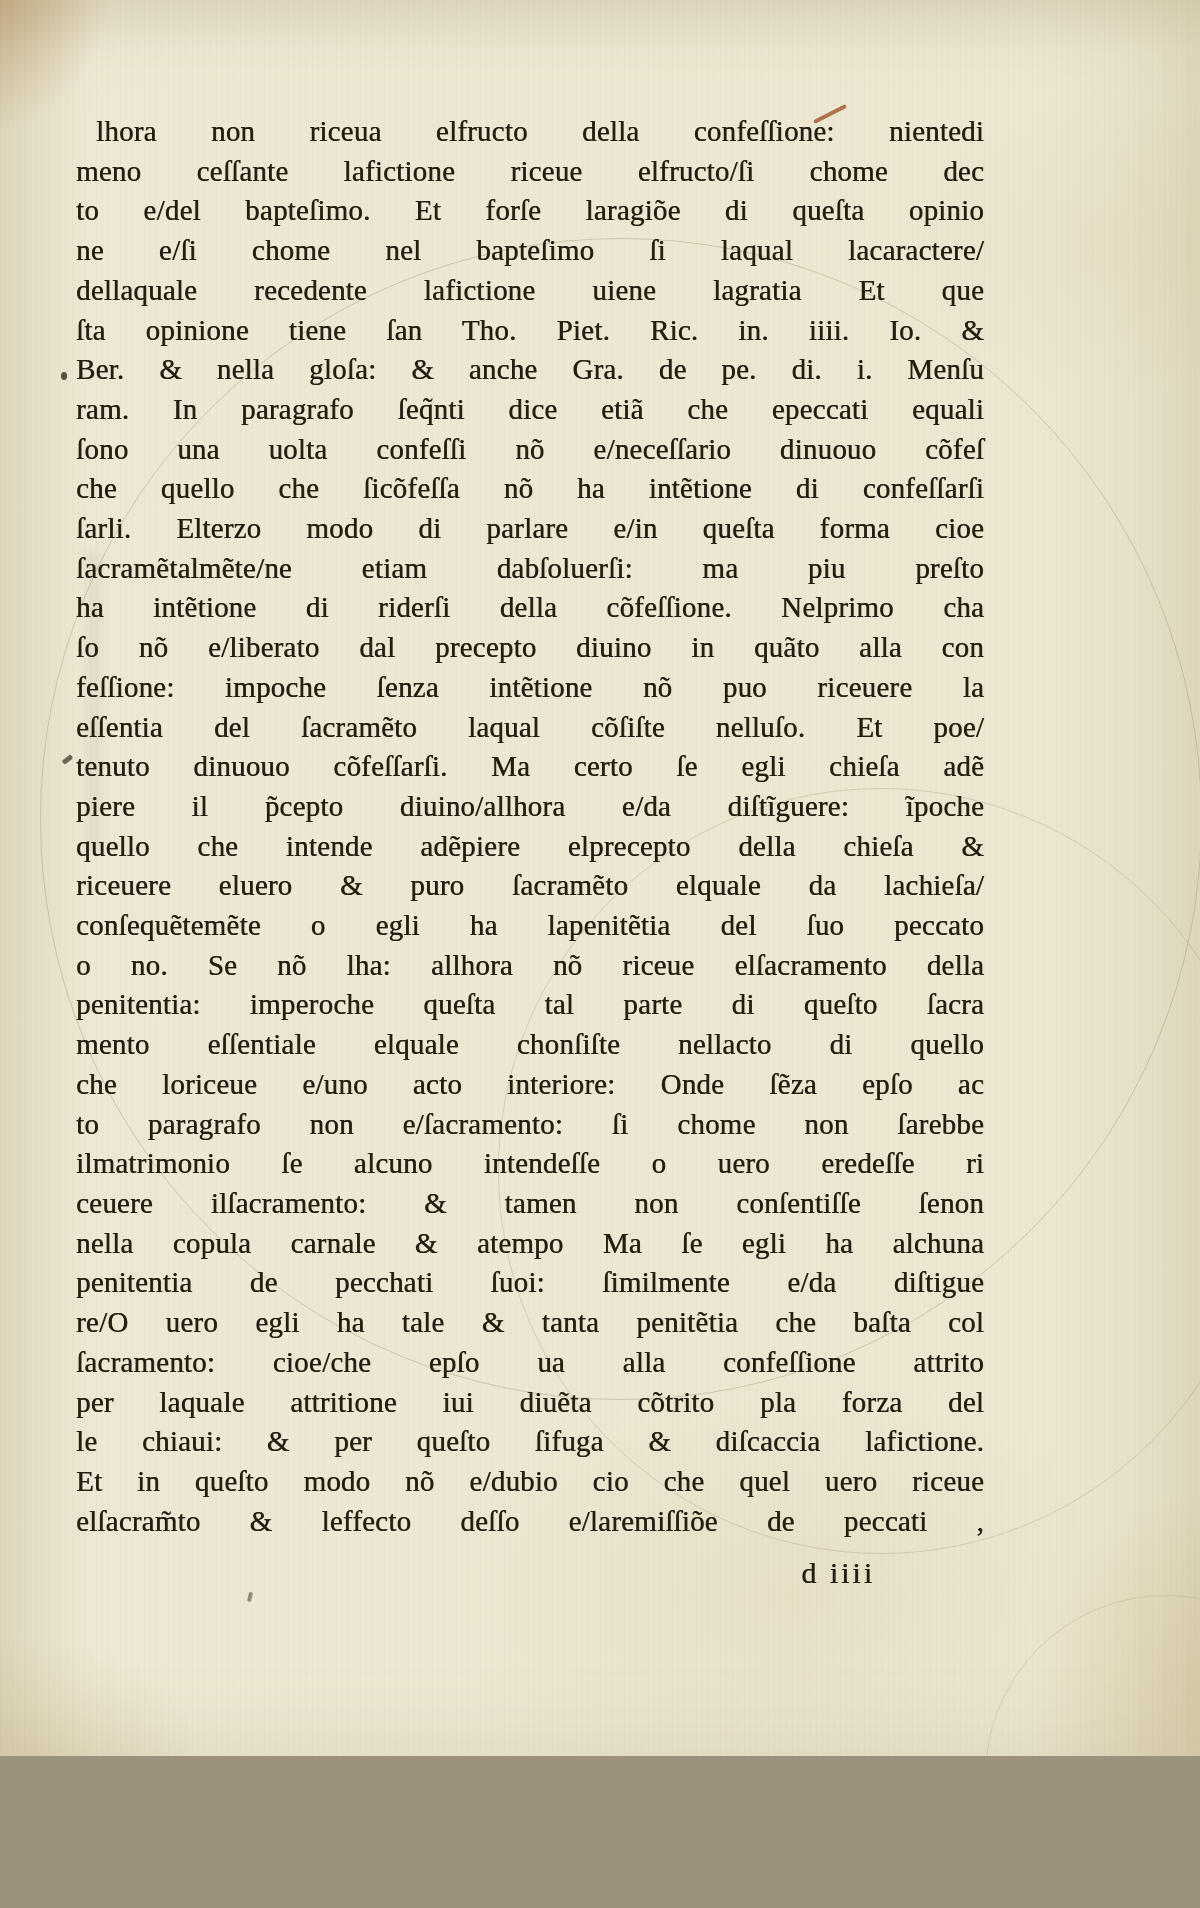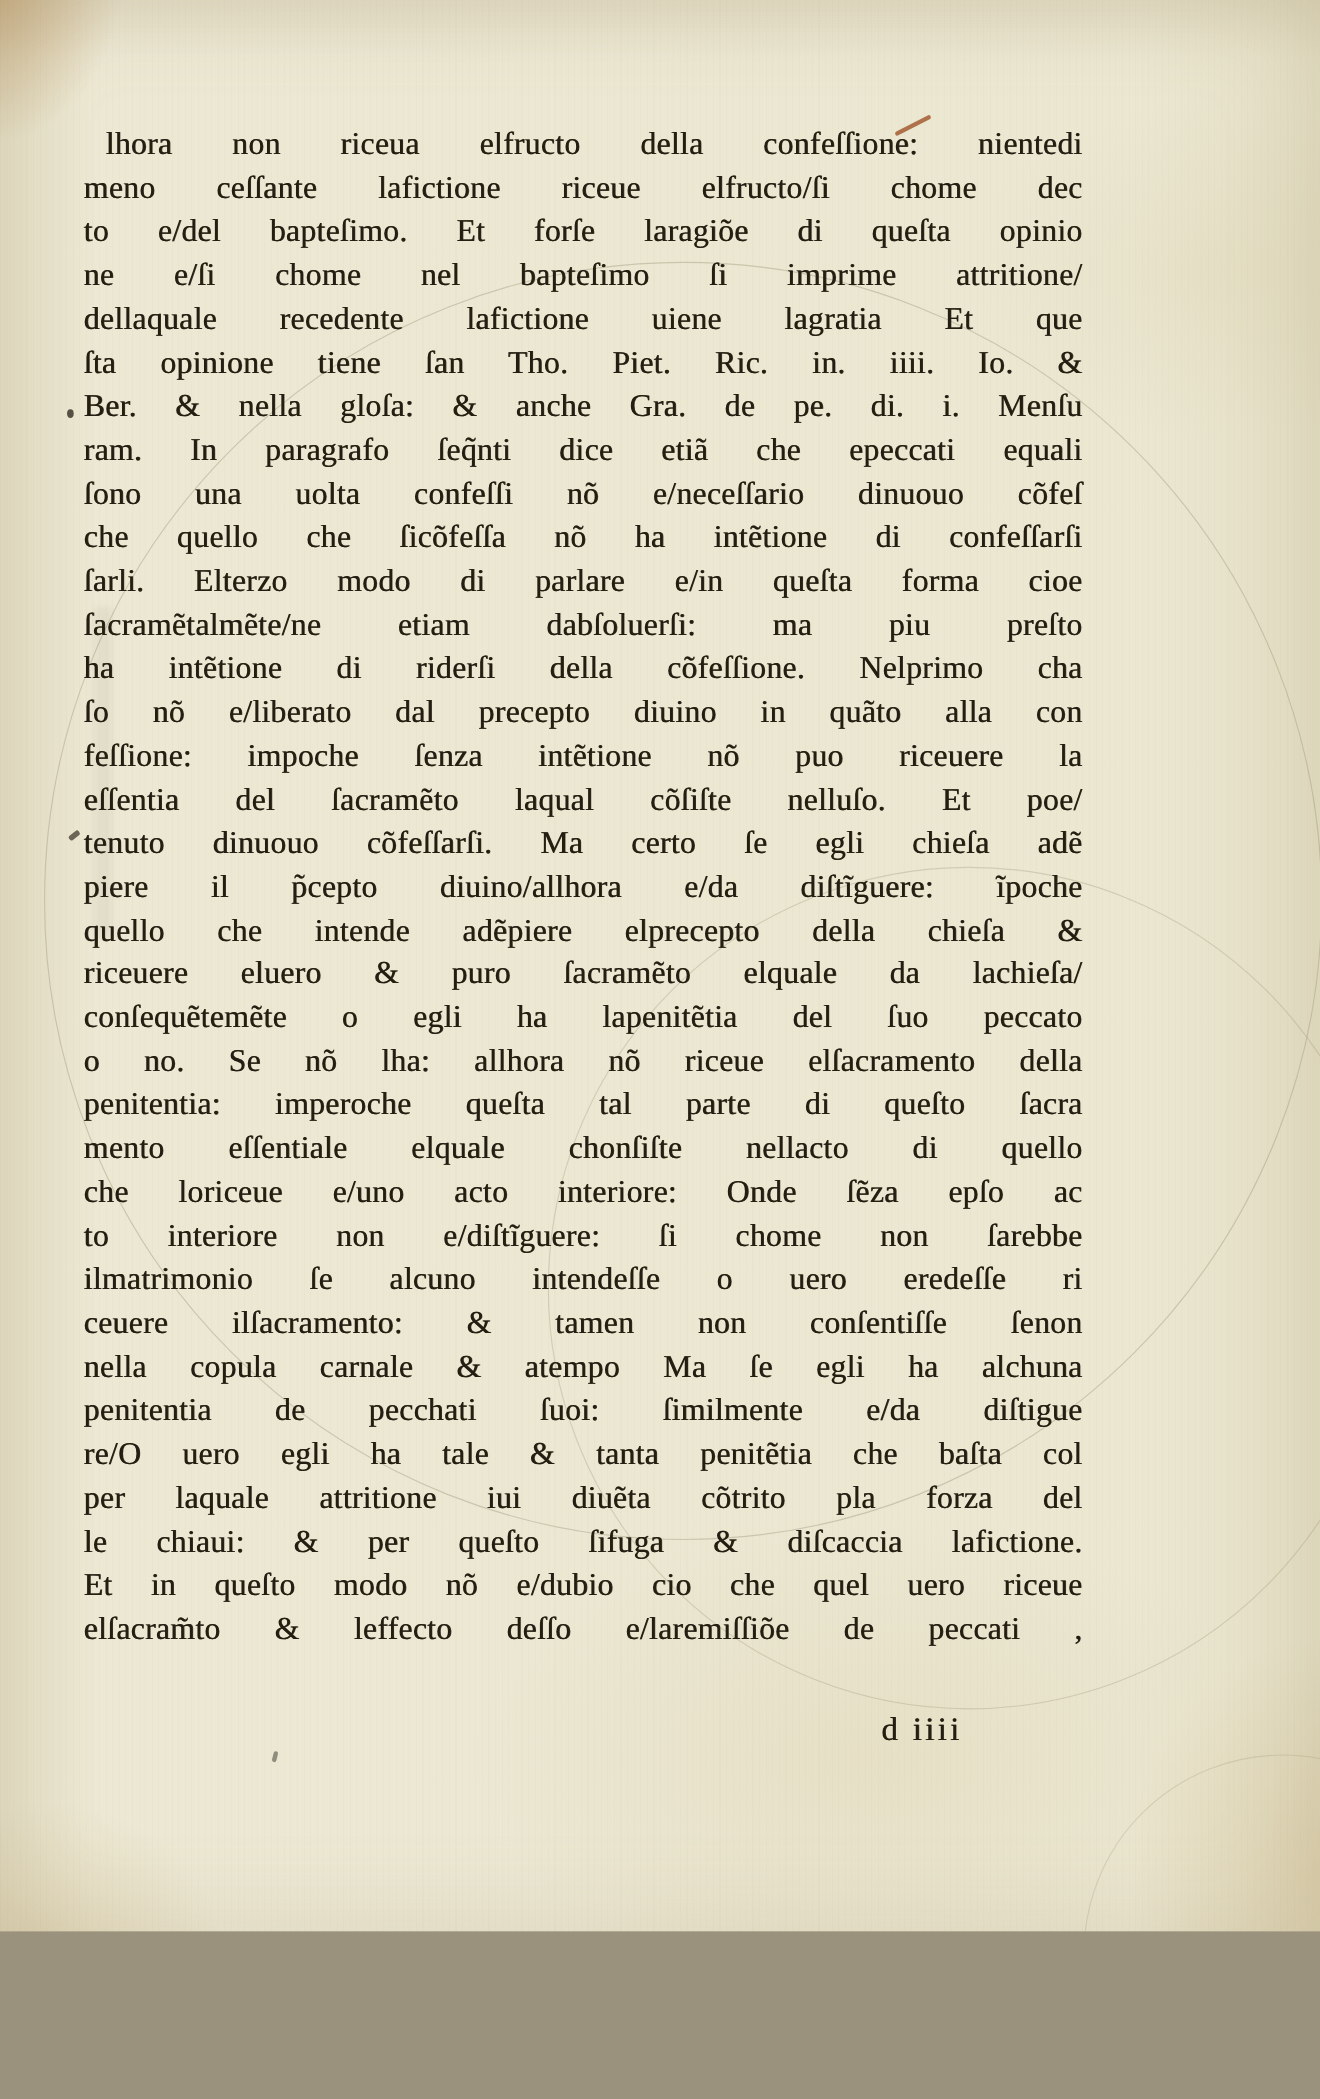--- a/index.html
+++ b/index.html
@@ -73,21 +73,21 @@
   <div class="mark red-stroke"></div>
   <div class="mark ink-dot"></div>
   <div class="mark ink-smudge"></div>
   <div class="mark stray-mark"></div>
   <div class="mark showthrough"></div>
 
   <div class="textblock">
     <div class="line first">lhora non riceua elfructo della confeſſione: nientedi</div>
     <div class="line">meno ceſſante lafictione riceue elfructo/ſi chome dec</div>
     <div class="line">to e/del bapteſimo. Et forſe laragiõe di queſta opinio</div>
-    <div class="line">ne e/ſi chome nel bapteſimo ſi imprime attritione/</div>
+    <div class="line">ne e/ſi chome nel bapteſimo ſi laqual lacaractere/</div>
     <div class="line">dellaquale recedente lafictione uiene lagratia Et que</div>
     <div class="line">ſta opinione tiene ſan Tho. Piet. Ric. in. iiii. Io. &amp;</div>
     <div class="line">Ber. &amp; nella gloſa: &amp; anche Gra. de pe. di. i. Menſu</div>
     <div class="line">ram. In paragrafo ſeq̃nti dice etiã che epeccati equali</div>
     <div class="line">ſono una uolta confeſſi nõ e/neceſſario dinuouo cõfeſ</div>
     <div class="line">che quello che ſicõfeſſa nõ ha intẽtione di confeſſarſi</div>
     <div class="line">ſarli. Elterzo modo di parlare e/in queſta forma cioe</div>
     <div class="line">ſacramẽtalmẽte/ne etiam dabſoluerſi: ma piu preſto</div>
     <div class="line">ha intẽtione di riderſi della cõfeſſione. Nelprimo cha</div>
     <div class="line">ſo nõ e/liberato dal precepto diuino in quãto alla con</div>
@@ -95,26 +95,27 @@
     <div class="line">eſſentia del ſacramẽto laqual cõſiſte nelluſo. Et poe/</div>
     <div class="line">tenuto dinuouo cõfeſſarſi. Ma certo ſe egli chieſa adẽ</div>
     <div class="line">piere il p̃cepto diuino/allhora e/da diſtĩguere: ĩpoche</div>
     <div class="line">quello che intende adẽpiere elprecepto della chieſa &amp;</div>
     <div class="line">riceuere eluero &amp; puro ſacramẽto elquale da lachieſa/</div>
     <div class="line">conſequẽtemẽte o egli ha lapenitẽtia del ſuo peccato</div>
     <div class="line">o no. Se nõ lha: allhora nõ riceue elſacramento della</div>
     <div class="line">penitentia: imperoche queſta tal parte di queſto ſacra</div>
     <div class="line">mento eſſentiale elquale chonſiſte nellacto di quello</div>
     <div class="line">che loriceue e/uno acto interiore: Onde ſẽza epſo ac</div>
-    <div class="line">to interiore non e/diſtĩguere: ſi chome non ſarebbe</div>
+    <div class="line">to paragrafo non e/ſacramento: ſi chome non ſarebbe</div>
     <div class="line">ilmatrimonio ſe alcuno intendeſſe o uero eredeſſe ri</div>
     <div class="line">ceuere ilſacramento: &amp; tamen non conſentiſſe ſenon</div>
     <div class="line">nella copula carnale &amp; atempo Ma ſe egli ha alchuna</div>
     <div class="line">penitentia de pecchati ſuoi: ſimilmente e/da diſtigue</div>
     <div class="line">re/O uero egli ha tale &amp; tanta penitẽtia che baſta col</div>
+    <div class="line">ſacramento: cioe/che epſo ua alla confeſſione attrito</div>
     <div class="line">per laquale attritione iui diuẽta cõtrito pla forza del</div>
     <div class="line">le chiaui: &amp; per queſto ſifuga &amp; diſcaccia lafictione.</div>
     <div class="line">Et in queſto modo nõ e/dubio cio che quel uero riceue</div>
     <div class="line">elſacram̃to &amp; leffecto deſſo e/laremiſſiõe de peccati ,</div>
   </div>
 
   <div class="signature">d iiii</div>
 
 </div>
 

